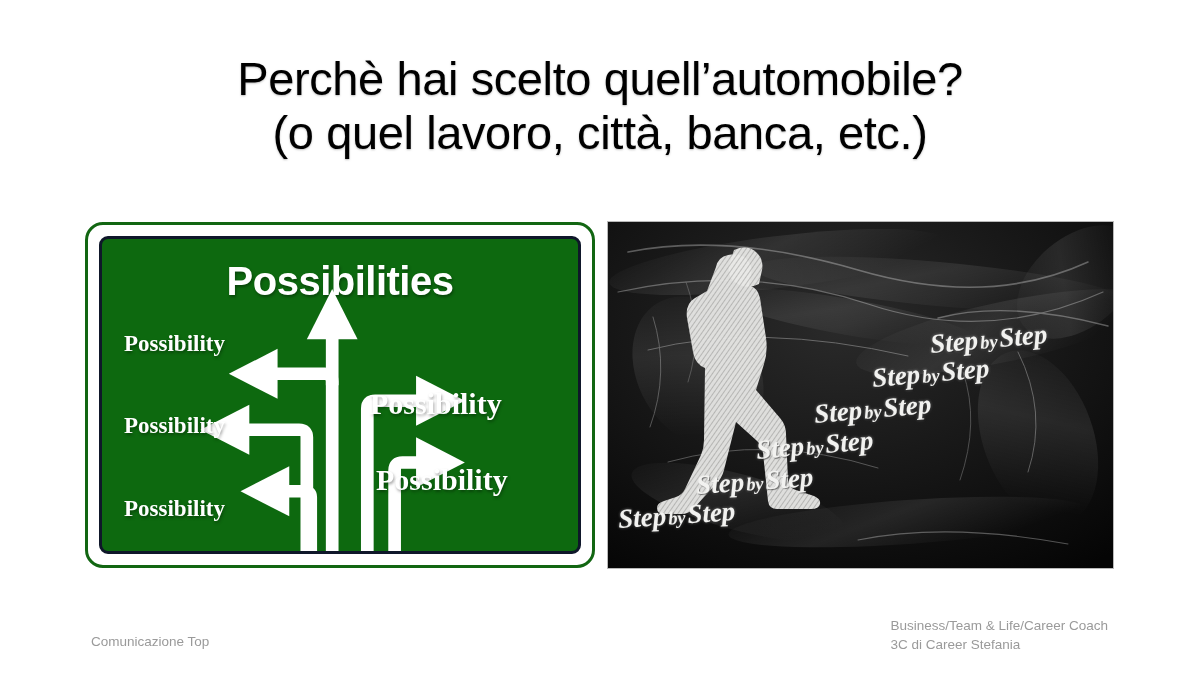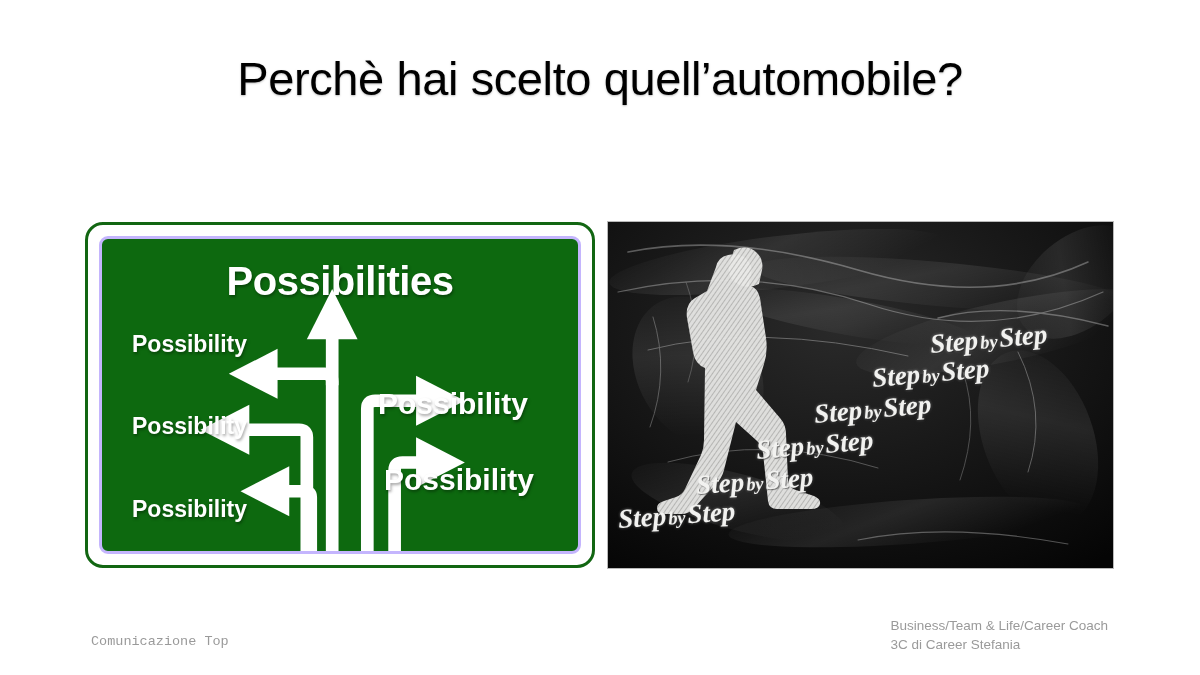--- a/index.html
+++ b/index.html
@@ -58,45 +58,44 @@
     border-radius: 18px;
   }
   #sign-inner {
     position: absolute;
     left: 11px;
     top: 11px;
     right: 11px;
     bottom: 11px;
     box-sizing: border-box;
     background: #0d690f;
-    border: 3px solid #c4b5fd;
+    border: 3px solid #0f172a;
     border-radius: 9px;
     overflow: hidden;
   }
   #sign-heading {
     position: absolute;
     left: 0;
     right: 0;
     top: 20px;
     text-align: center;
     color: #ffffff;
     font-family: "Liberation Sans", sans-serif;
     font-weight: bold;
     font-size: 40px;
     letter-spacing: -0.5px;
     text-shadow: 1px 2px 3px rgba(0,0,0,0.35);
   }
   .poss-label {
     position: absolute;
     color: #ffffff;
-    font-family: Liberation Sans, sans-serif;
+    font-family: Liberation Serif, serif;
     font-weight: bold;
     white-space: nowrap;
     text-shadow: 1px 2px 3px rgba(0,0,0,0.35);
-    margin-left: 8px;
   }
   .poss-left  { font-size: 23px; left: 22px; }
   .poss-right { font-size: 30px; }
   #poss-l1 { top: 92px; }
   #poss-l2 { top: 174px; }
   #poss-l3 { top: 257px; }
   #poss-r1 { top: 148px; left: 268px; }
   #poss-r2 { top: 224px; left: 274px; }
 
   #arrow-svg {
@@ -136,21 +135,21 @@
     font-weight: bold;
     padding: 0 2px;
   }
 
   
   #footer-left {
     position: absolute;
     left: 91px;
     top: 634px;
     color: #9a9a9a;
-    font-family: Liberation Mono, monospace;
+    font-family: Liberation Sans, sans-serif;
     font-size: 13.5px;
     white-space: nowrap;
   }
   #footer-right {
     position: absolute;
     right: 92px;
     top: 616px;
     text-align: left;
     color: #9a9a9a;
     font-family: "Liberation Sans", sans-serif;
@@ -160,20 +159,21 @@
   }
   #footer-right span { display: block; }
 </style>
 </head>
 <body>
 
 <div id="slide">
 
   <div id="title-block">
     <span class="tline">Perchè hai scelto quell’automobile?</span>
+    <span class="tline">(o quel lavoro, città, banca, etc.)</span>
   </div>
 
   <div id="sign-wrap">
     <div id="sign-outer">
       <div id="sign-inner">
 
         <div id="sign-heading">Possibilities</div>
 
         <svg id="arrow-svg" viewBox="0 0 488 324" preserveAspectRatio="none">
           <g fill="none" stroke="#ffffff" stroke-width="13" stroke-linecap="butt" stroke-linejoin="miter">

